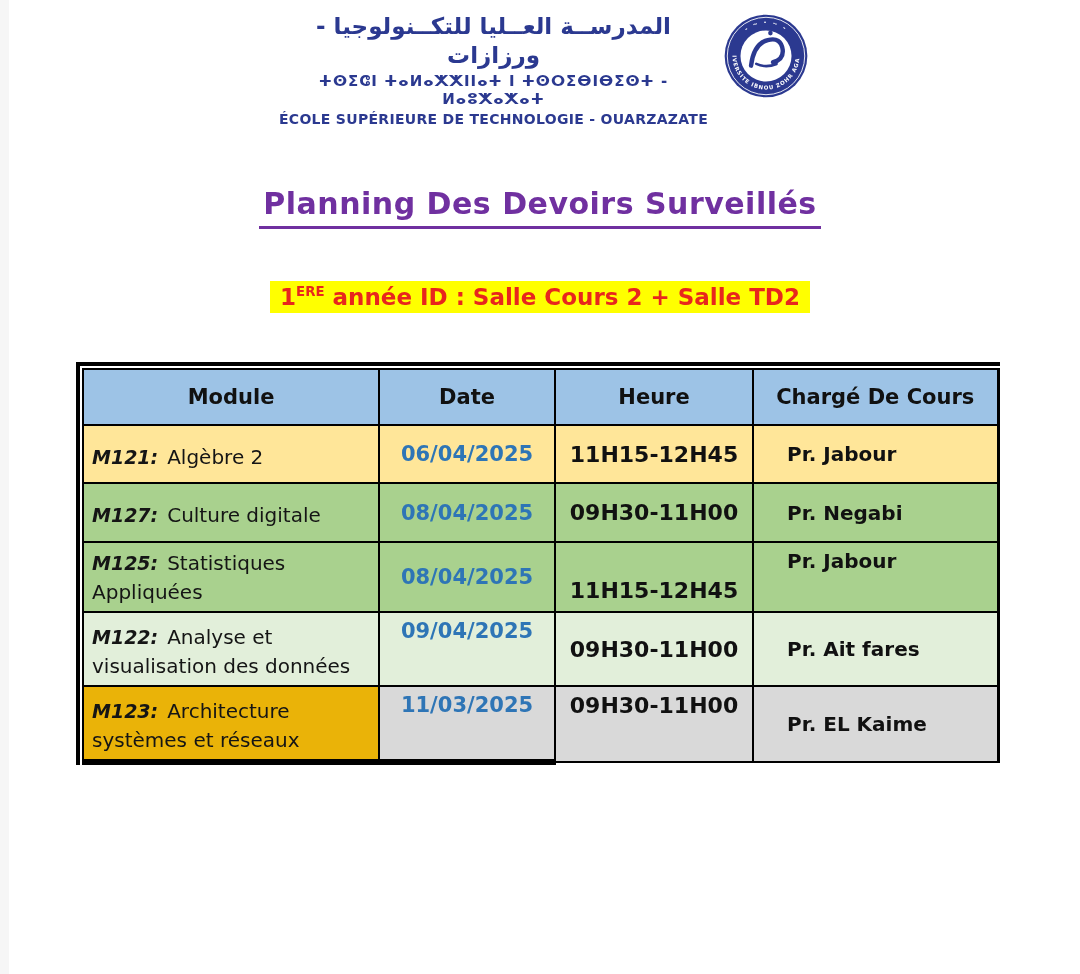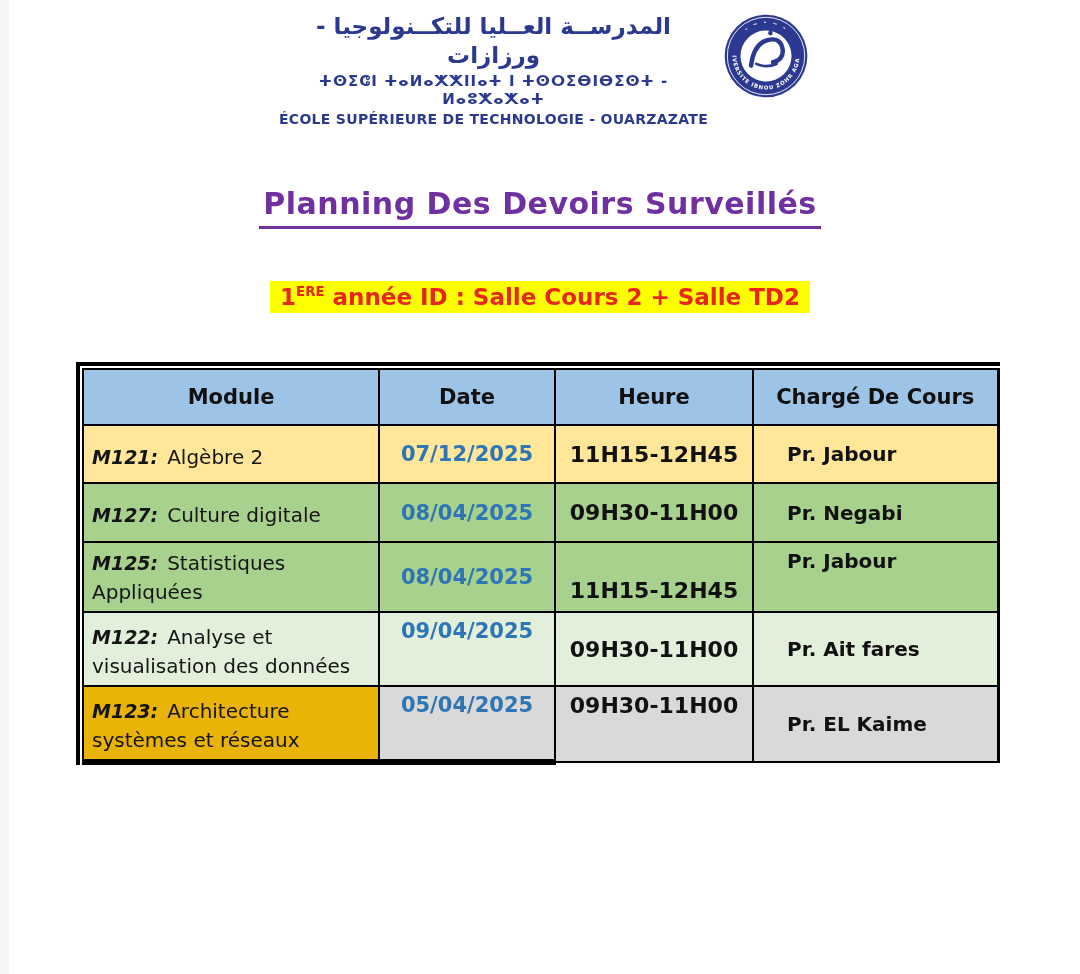--- a/index.html
+++ b/index.html
@@ -117,21 +117,21 @@
         <tr>
           <th style="background-color: rgb(157, 195, 230);">Module</th>
           <th style="background-color: rgb(157, 195, 230);">Date</th>
           <th style="background-color: rgb(157, 195, 230);">Heure</th>
           <th style="background-color: rgb(157, 195, 230);">Chargé De Cours</th>
         </tr>
       </thead>
       <tbody>
         <tr class="r0">
           <td class="module" style="background-color: rgb(255, 230, 153);"><span class="mcode">M121:</span><span class="mname">Algèbre 2</span></td>
-          <td class="date" style="color: rgb(46, 117, 182); background-color: rgb(255, 230, 153);">07/12/2025</td>
+          <td class="date" style="color: rgb(46, 117, 182); background-color: rgb(255, 230, 153);">06/04/2025</td>
           <td class="time" style="background-color: rgb(255, 230, 153);">11H15-12H45</td>
           <td class="prof" style="background-color: rgb(255, 230, 153);">Pr. Jabour</td>
         </tr>
         <tr class="r1">
           <td class="module" style="background-color: rgb(169, 209, 142);"><span class="mcode">M127:</span><span class="mname">Culture digitale</span></td>
           <td class="date" style="color: rgb(46, 117, 182); background-color: rgb(169, 209, 142);">08/04/2025</td>
           <td class="time" style="background-color: rgb(169, 209, 142);">09H30-11H00</td>
           <td class="prof" style="background-color: rgb(169, 209, 142);">Pr. Negabi</td>
         </tr>
         <tr class="r2">
@@ -141,20 +141,20 @@
           <td class="prof va-top" style="background-color: rgb(169, 209, 142);">Pr. Jabour</td>
         </tr>
         <tr class="r3">
           <td class="module" style="background-color: rgb(226, 239, 218);"><span class="mcode">M122:</span><span class="mname">Analyse et visualisation des données</span></td>
           <td class="date va-top" style="color: rgb(46, 117, 182); background-color: rgb(226, 239, 218);">09/04/2025</td>
           <td class="time" style="background-color: rgb(226, 239, 218);">09H30-11H00</td>
           <td class="prof" style="background-color: rgb(226, 239, 218);">Pr. Ait fares</td>
         </tr>
         <tr class="r5">
           <td class="module thick-bottom" style="background-color: #eab308;"><span class="mcode">M123:</span><span class="mname">Architecture systèmes et réseaux</span></td>
-          <td class="date va-top thick-bottom" style="color: rgb(46, 117, 182); background-color: rgb(217, 217, 217);">05/04/2025</td>
+          <td class="date va-top thick-bottom" style="color: rgb(46, 117, 182); background-color: rgb(217, 217, 217);">11/03/2025</td>
           <td class="time va-top" style="background-color: rgb(217, 217, 217);">09H30-11H00</td>
           <td class="prof" style="background-color: rgb(217, 217, 217);">Pr. EL Kaime</td>
         </tr>
       </tbody>
     </table>
   </div>
 </div>
 
 </body></html>

